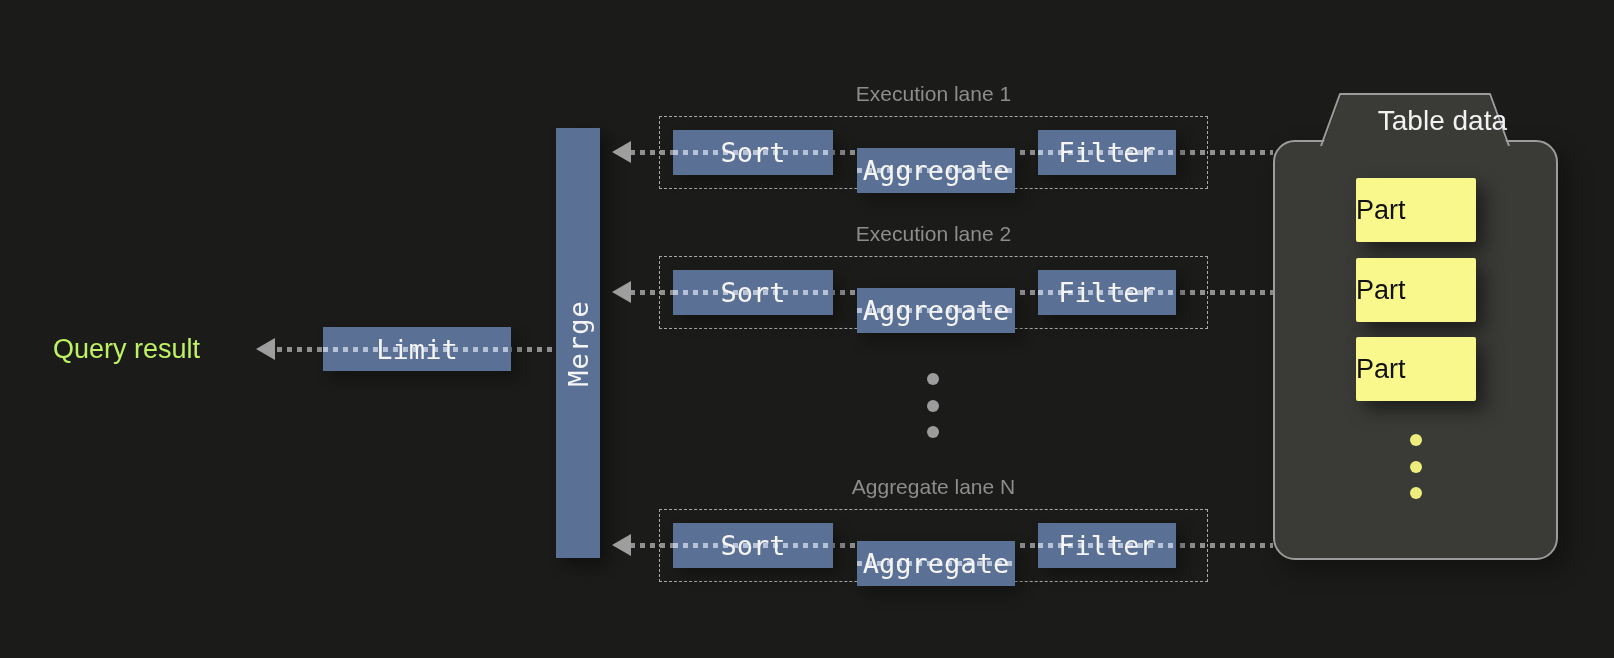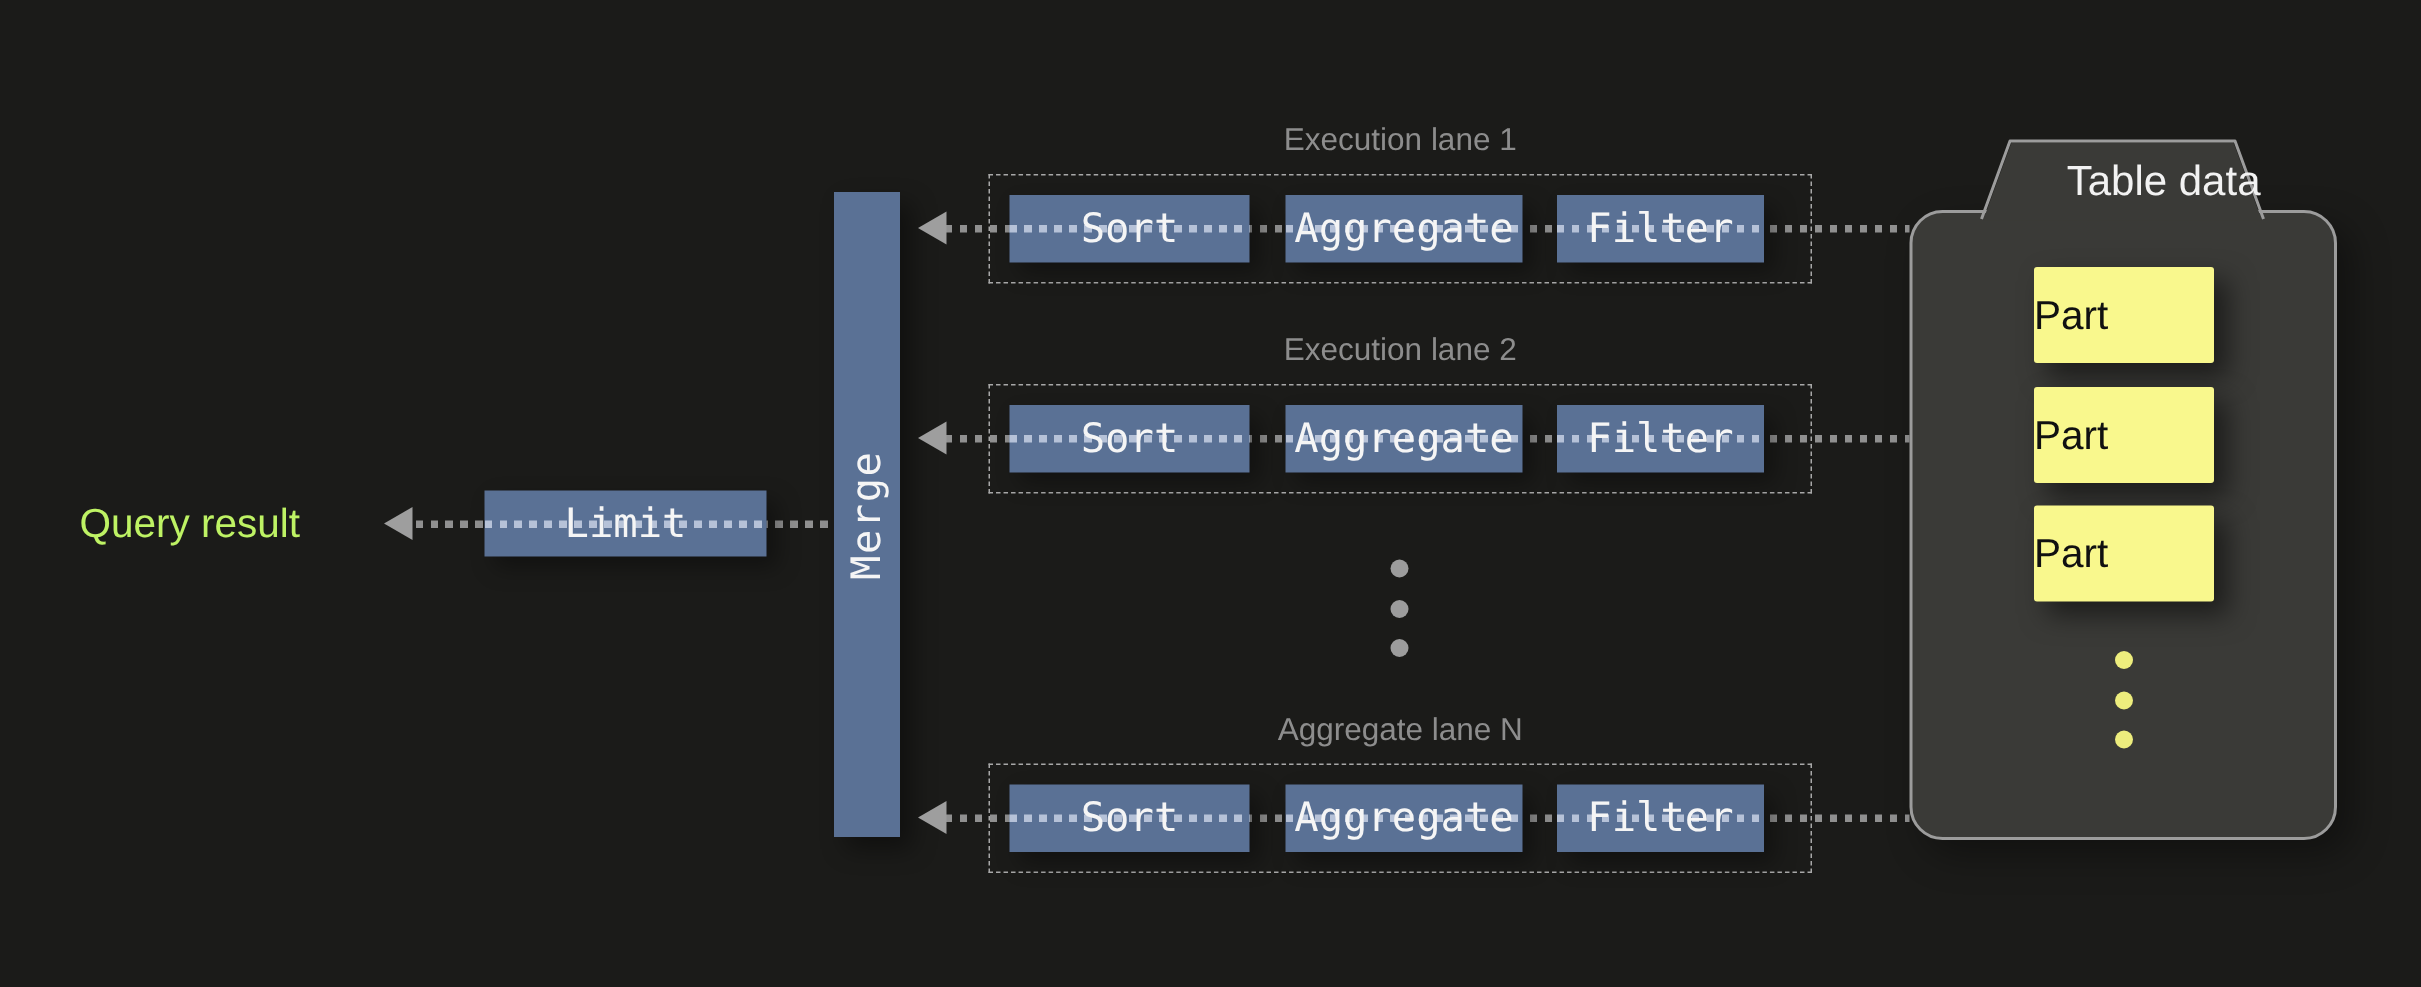--- a/index.html
+++ b/index.html
@@ -24,21 +24,21 @@
   
   .lane{position:absolute;left:0;width:100%;height:0;}
   .lane-label{position:absolute;left:659px;width:549px;top:-37px;text-align:center;
     color:#8d8d8d;font-size:21px;line-height:30px;}
   .lane-rect{position:absolute;left:659px;top:0;width:549px;height:73px;
     border:1px dashed #a8a8a8;box-sizing:border-box;}
   .lane .dotline{left:630px;top:34px;width:643px;}
   .lane .arrow-left{left:612px;top:25px;}
   .lane .opbox{top:14px;height:45px;}
   .op-sort{left:673px;width:160px;}
-  .op-agg{left:857px;width:158px;}
+  .op-agg{left:857px;width:158px;margin-top:18px;}
   .op-filter{left:1038px;width:138px;}
 
   
   .merge-bar{position:absolute;left:556px;top:128px;width:44px;height:430px;background:#5a7195;
     box-shadow:8px 8px 16px rgba(0,0,0,.4);display:flex;align-items:center;justify-content:center;}
   .merge-bar .vtext{transform:rotate(-90deg);font-family:"DejaVu Sans Mono",monospace;
     font-size:27px;color:#f5f5f5;letter-spacing:1px;white-space:nowrap;}
   .limit-box{left:323px;top:327px;width:188px;height:44px;}
   .query-result{position:absolute;left:53px;top:334px;font-size:27px;line-height:30px;color:#bef264;}
 

